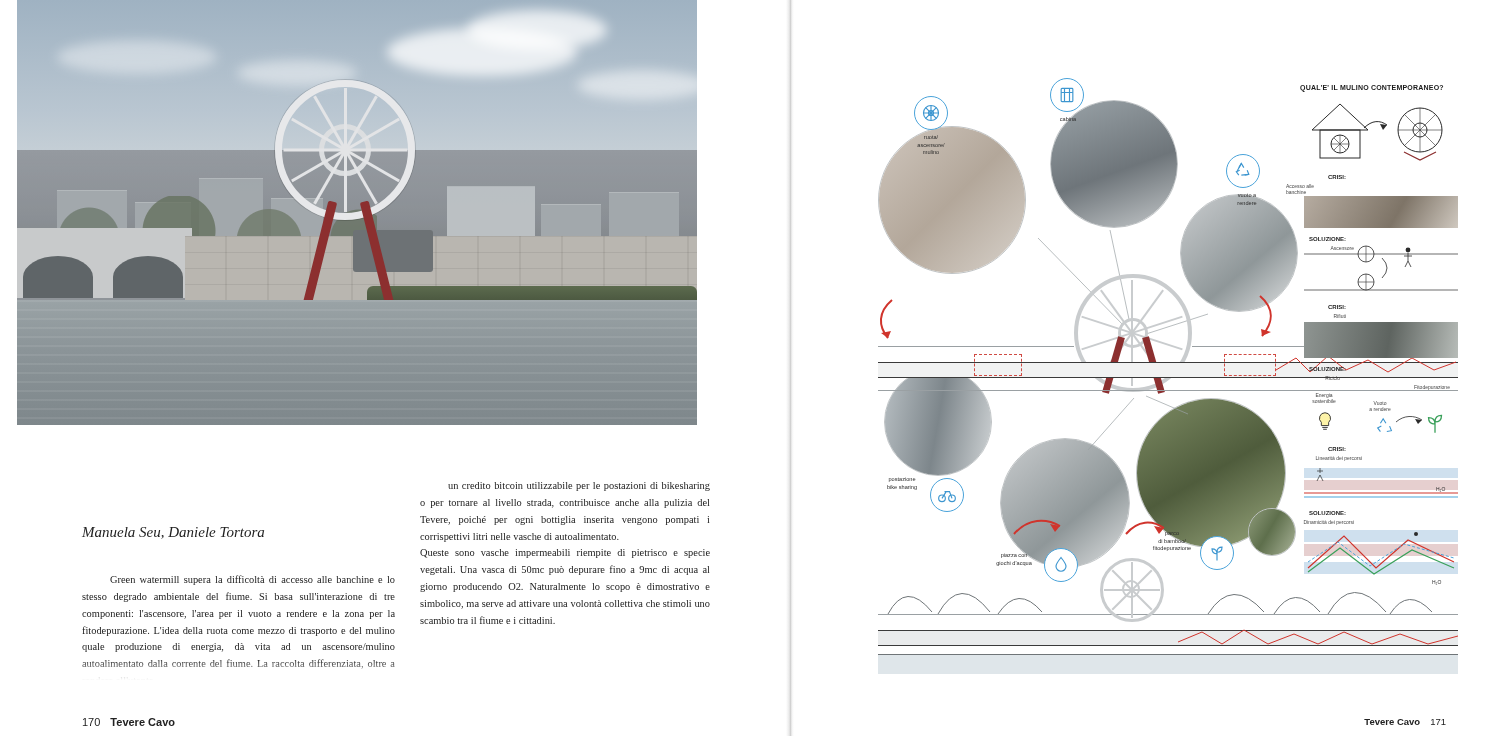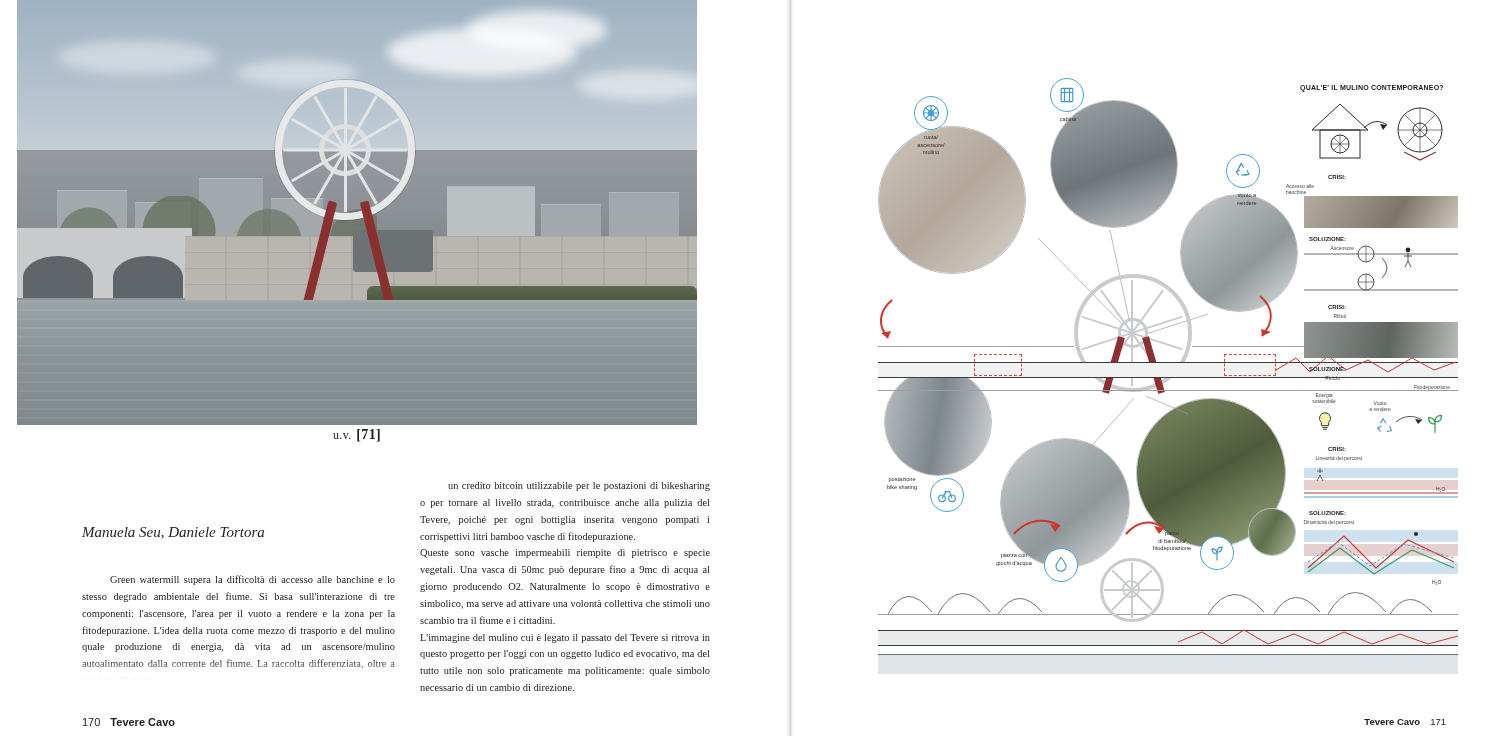--- a/index.html
+++ b/index.html
@@ -293,36 +293,31 @@
         <div class="cabin"></div>
         <div class="leg leg-l"></div>
         <div class="leg leg-r"></div>
       </div>
 
       <div class="river">
         <div class="river-shine"></div>
       </div>
     </div>
 
-    <div class="photo-caption">
-      <span class="cap-txt">u.v.</span>
-      <span class="cap-txt cap-num">[<span>71</span>]</span>
-    </div>
 
     <div class="authors">Manuela Seu, Daniele Tortora</div>
 
     <div class="col col-a">
       <p>Green watermill supera la difficoltà di accesso alle banchine e lo stesso degrado ambientale del fiume. Si basa sull'interazione di tre componenti: l'ascensore, l'area per il vuoto a rendere e la zona per la fitodepurazione. L'idea della ruota come mezzo di trasporto e del mulino quale produzione di energia, dà vita ad un ascensore/mulino autoalimentato dalla corrente del fiume. La raccolta differenziata, oltre a rendere all'utente</p>
     </div>
     <div class="fade-bottom"></div>
 
     <div class="col col-b">
-      <p>un credito bitcoin utilizzabile per le postazioni di bikesharing o per tornare al livello strada, contribuisce anche alla pulizia del Tevere, poiché per ogni bottiglia inserita vengono pompati i corrispettivi litri bamboo vasche di fitodepurazione.</p>
+      <p>un credito bitcoin utilizzabile per le postazioni di bikesharing o per tornare al livello strada, contribuisce anche alla pulizia del Tevere, poiché per ogni bottiglia inserita vengono pompati i corrispettivi litri nelle vasche di autoalimentato.</p>
       <p>Queste sono vasche impermeabili riempite di pietrisco e specie vegetali. Una vasca di 50mc può depurare fino a 9mc di acqua al giorno producendo O2. Naturalmente lo scopo è dimostrativo e simbolico, ma serve ad attivare una volontà collettiva che stimoli uno scambio tra il fiume e i cittadini.</p>
-      <p>L'immagine del mulino cui è legato il passato del Tevere si ritrova in questo progetto per l'oggi con un oggetto ludico ed evocativo, ma del tutto utile non solo praticamente ma politicamente: quale simbolo necessario di un cambio di direzione.</p>
     </div>
 
     <div class="folio-left">
       <span class="num">170</span><span class="bk">Tevere Cavo</span>
     </div>
   </div>
 
   <div class="gutter"></div>
 
   <div class="page-right">

